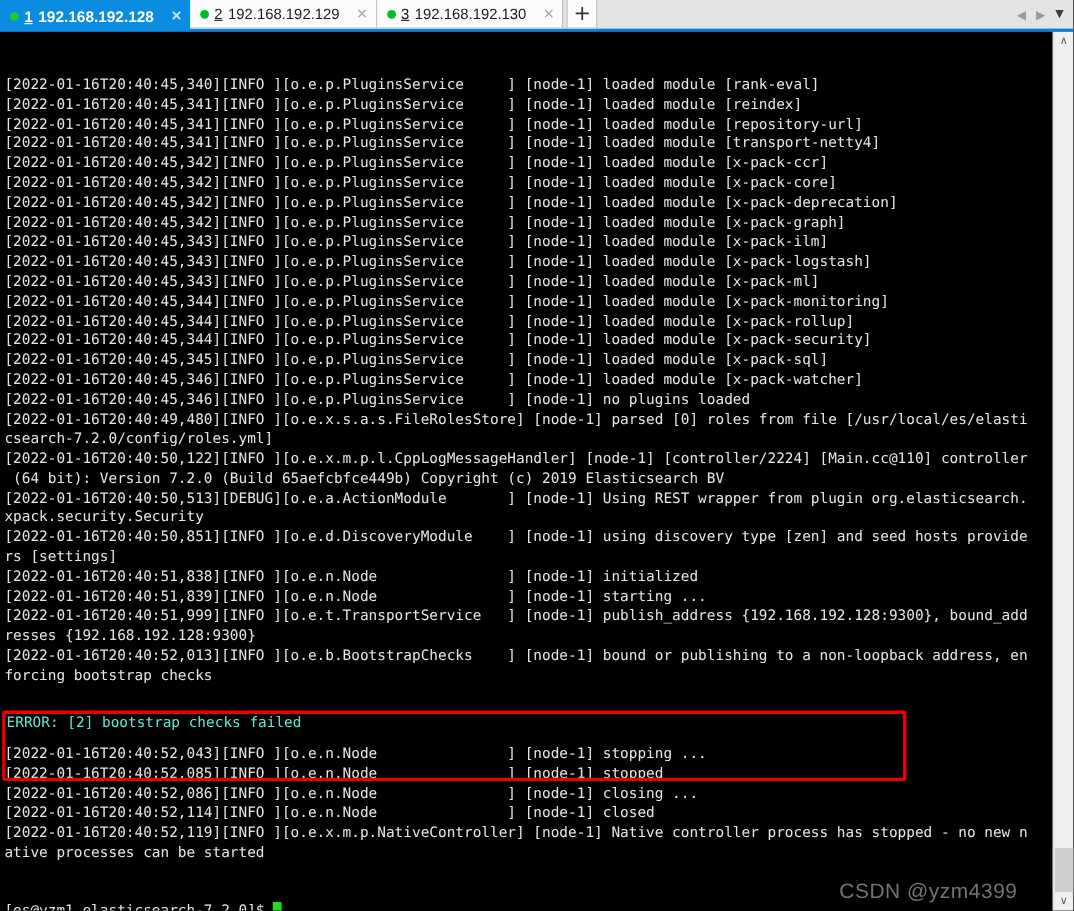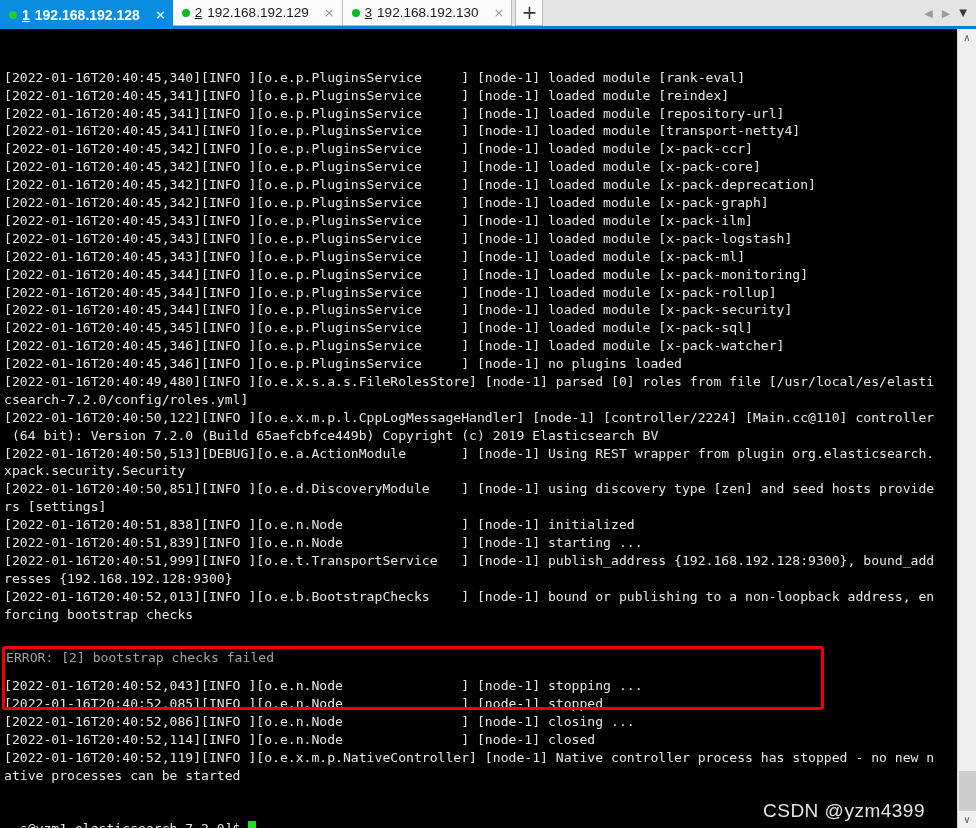--- a/index.html
+++ b/index.html
@@ -124,61 +124,60 @@
     flex: 1 1 auto;
     background: #000000;
     color: #e6e6e6;
     font-family: "DejaVu Sans Mono", "Liberation Mono", monospace;
     font-size: 13.1px;
     line-height: 17.9px;
     padding: 4px 0 0 4px;
     box-sizing: border-box;
     overflow: hidden;
     white-space: pre;
-    border-radius: 27px;
   }
   .line { height: 17.9px; }
 
   
   #error-box {
     position: absolute;
     left: 2px;
     top: 617px;
     width: 822px;
     height: 64px;
     border: 3px solid #ee0000;
     border-radius: 3px;
     box-sizing: border-box;
     pointer-events: none;
   }
   #error-lines {
     position: absolute;
     left: 6px;
     top: 620px;
-    color: #a3a3a3;
+    color: #5eead4;
     white-space: pre;
     font-size: 13.1px;
     line-height: 17.9px;
   }
 
   
   .cursor-block {
     display: inline-block;
     width: 8px;
     height: 14px;
     background: #22dd22;
     vertical-align: -2px;
   }
 
   
   #watermark {
     position: absolute;
     right: 32px;
     bottom: 8px;
-    color: #e5e5e5;
+    color: #737373;
     font-family: "Liberation Sans", sans-serif;
     font-size: 19px;
     letter-spacing: 0.5px;
     user-select: none;
   }
 
   
   #scrollbar {
     width: 19px;
     flex: 0 0 19px;

